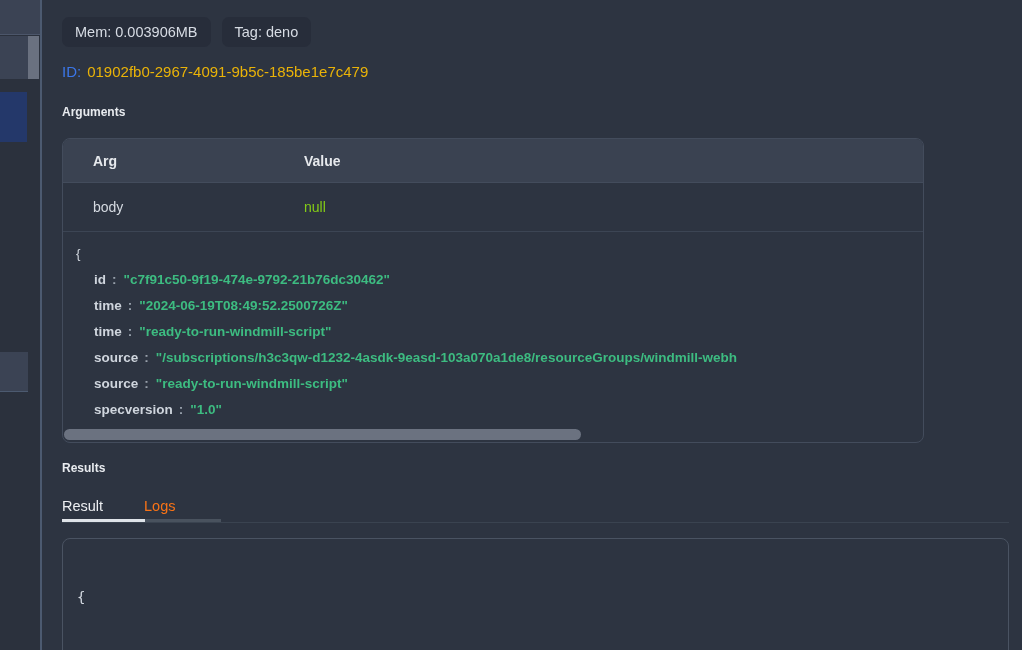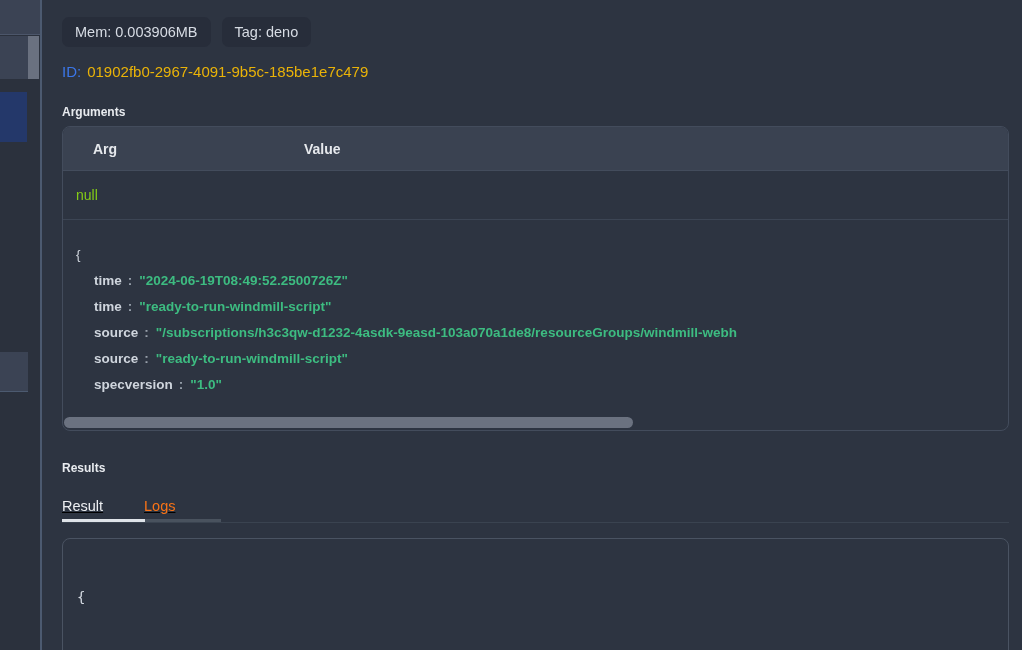--- a/index.html
+++ b/index.html
@@ -72,22 +72,22 @@
   
   .section-heading {
     position: absolute; left: 20px;
     color: #e8ebef; font-size: 12px; font-weight: 700;
   }
   .heading-arguments { top: 105px; }
   .heading-results { top: 461px; }
 
   
   .args-table {
-    position: absolute; left: 20px; top: 126px;
-    width: 947px; height: 305px;
+    position: absolute; left: 20px; top: 138px;
+    width: 862px; height: 305px;
     border: 1px solid #434c5c; border-radius: 8px;
     overflow: hidden;
   }
   .t-header {
     height: 44px; background: #3a4251;
     border-bottom: 1px solid #434c5c;
     display: flex; align-items: center;
     color: #e6e9ed; font-size: 14px; font-weight: 700;
   }
   .col-arg { width: 228px; padding-left: 30px; flex: 0 0 auto; }
@@ -118,21 +118,20 @@
   .h-thumb {
     width: 60.3%; height: 11px;
     background: #6b7280; border-radius: 6px 6px 6px 6px;
   }
 
   
   .tabs {
     position: absolute; left: 20px; top: 494px; width: 947px;
     display: flex;
     border-bottom: 1px solid #3a4350;
-    text-decoration: underline;
   }
   .tab {
     padding: 4px 0 8px 0; text-align: left;
     font-size: 14.5px; cursor: pointer;
     background: none; border: none;
     position: relative;
   }
   .tab-result { width: 82px; color: #eceef1; padding-left: 0; }
   .tab-logs { width: 76px; color: #f97316; }
 
@@ -181,26 +180,28 @@
 
   <div class="section-heading heading-arguments">Arguments</div>
 
   <div class="args-table">
     <div class="t-header">
       <div class="col-arg">Arg</div>
       <div class="col-val">Value</div>
     </div>
 
     <div class="t-row row-body">
+      <div class="col-arg">body</div>
       <div class="col-val null-val">null</div>
     </div>
 
     <div class="t-row row-meta">
       <div class="col-val meta-json">
         <div class="kv brace-line">{</div>
+        <div class="kv"><span class="k">id</span><span class="colon">:</span><span class="v">"c7f91c50-9f19-474e-9792-21b76dc30462"</span></div>
         <div class="kv"><span class="k">time</span><span class="colon">:</span><span class="v">"2024-06-19T08:49:52.2500726Z"</span></div>
         <div class="kv"><span class="k">time</span><span class="colon">:</span><span class="v">"ready-to-run-windmill-script"</span></div>
         <div class="kv"><span class="k">source</span><span class="colon">:</span><span class="v">"/subscriptions/h3c3qw-d1232-4asdk-9easd-103a070a1de8/resourceGroups/windmill-webh</span></div>
         <div class="kv"><span class="k">source</span><span class="colon">:</span><span class="v">"ready-to-run-windmill-script"</span></div>
         <div class="kv"><span class="k">specversion</span><span class="colon">:</span><span class="v">"1.0"</span></div>
       </div>
     </div>
 
     <div class="h-scrollbar">
       <div class="h-thumb"></div>

